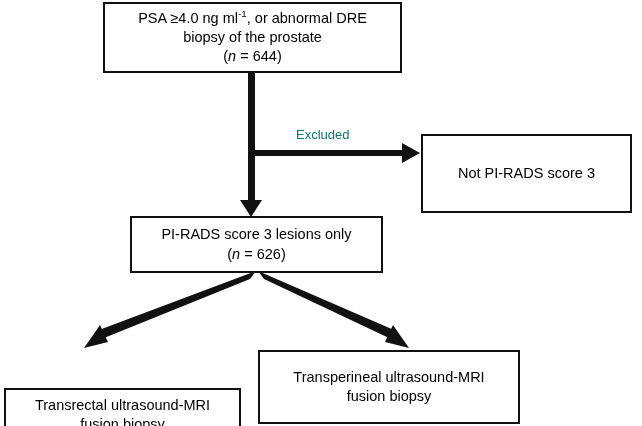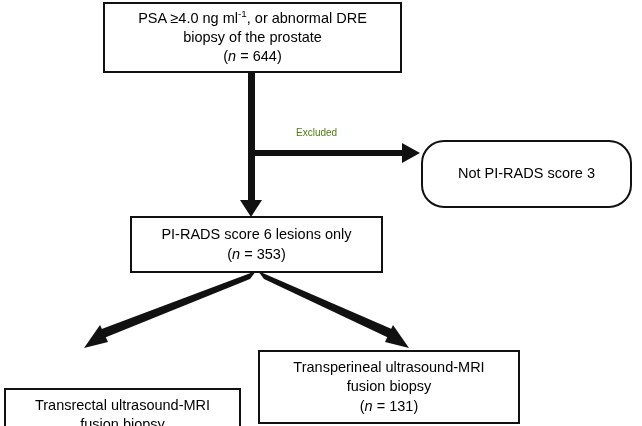--- a/index.html
+++ b/index.html
@@ -39,21 +39,21 @@
   }
   .n-italic { font-style: italic; }
   sup {
     font-size: 0.68em;
     vertical-align: super;
     line-height: 0;
   }
 
   
   #box-source   { left: 103px; top: 2px;   width: 299px; height: 71px; }
-  #box-excluded { left: 421px; top: 140px; width: 211px; height: 68px; border-radius: 23px; }
+  #box-excluded { left: 421px; top: 134px; width: 211px; height: 79px; }
   #box-included { left: 130px; top: 216px; width: 253px; height: 57px; }
   #box-trus     { left: 4px;   top: 350px; width: 237px; height: 74px; margin-top: 38px; }
   #box-tp       { left: 258px; top: 350px; width: 262px; height: 74px; }
 
   
   .vline {
     position: absolute;
     background: #111111;
     z-index: 2;
   }
@@ -98,22 +98,22 @@
     position: absolute;
     left: 0;
     top: 268px;
     width: 642px;
     height: 86px;
     z-index: 2;
   }
 
   .label {
     position: absolute;
-    color: #4d7c0f;
-    font-size: 10px;
+    color: #0f766e;
+    font-size: 13px;
     white-space: nowrap;
     z-index: 4;
   }
   #label-excluded { left: 296px; top: 127px; }
 </style>
 </head>
 <body>
 
 <div id="canvas">
 
@@ -128,22 +128,22 @@
 
   <div class="hline" id="excluded-line"></div>
   <div id="excluded-arrowhead"></div>
   <div class="label" id="label-excluded">Excluded</div>
 
   <div class="box" id="box-excluded">
     <span class="line">Not PI-RADS score 3</span>
   </div>
 
   <div class="box" id="box-included">
-    <span class="line">PI-RADS score 6 lesions only</span>
-    <span class="line">(<span class="n-italic">n</span> = <span>353</span>)</span>
+    <span class="line">PI-RADS score 3 lesions only</span>
+    <span class="line">(<span class="n-italic">n</span> = <span>626</span>)</span>
   </div>
 
   <svg id="split-svg" viewBox="0 0 642 86" xmlns="http://www.w3.org/2000/svg">
     <g fill="#111111" stroke="none">
 
       <polygon points="256,3 250,11 104,70 99,62"></polygon>
       <polygon points="84,80 108,74 100,57"></polygon>
 
       <polygon points="258,3 264,11 389,70 394,62"></polygon>
       <polygon points="409,80 385,74 393,57"></polygon>
@@ -152,16 +152,15 @@
 
   <div class="box" id="box-trus">
     <span class="line">Transrectal ultrasound-MRI</span>
     <span class="line">fusion biopsy</span>
     <span class="line">(<span class="n-italic">n</span> = <span>222</span>)</span>
   </div>
 
   <div class="box" id="box-tp">
     <span class="line">Transperineal ultrasound-MRI</span>
     <span class="line">fusion biopsy</span>
-    <span class="line">(<span class="n-italic">n</span> = <span>131</span>)</span>
   </div>
 
 </div>
 
 </body></html>

